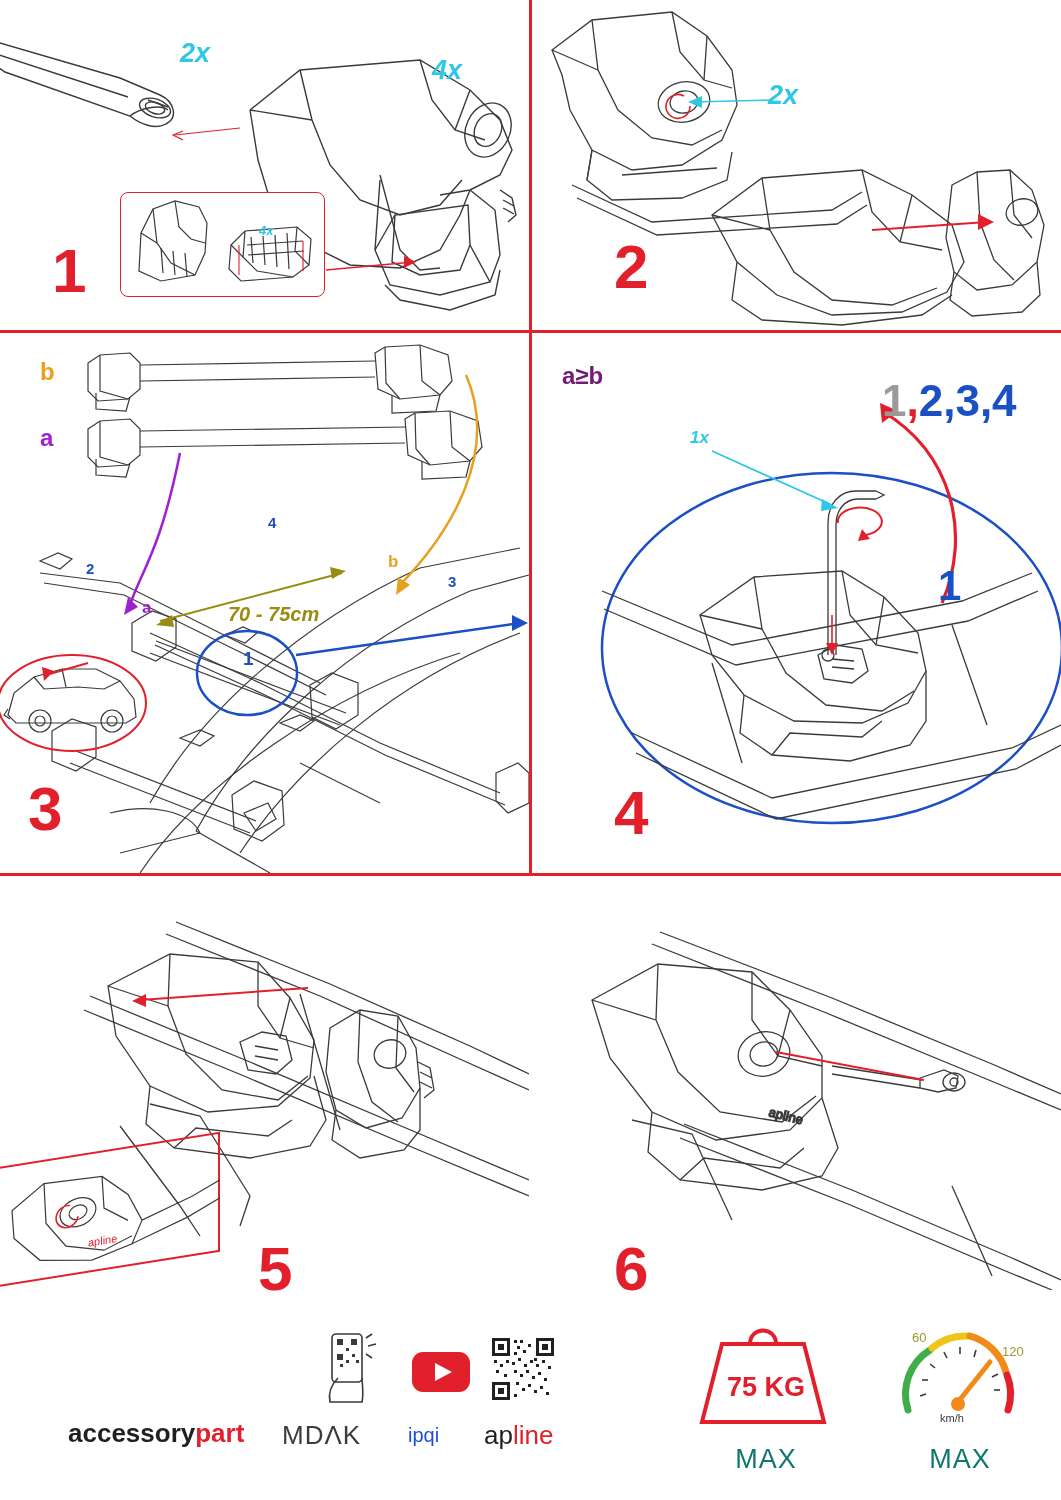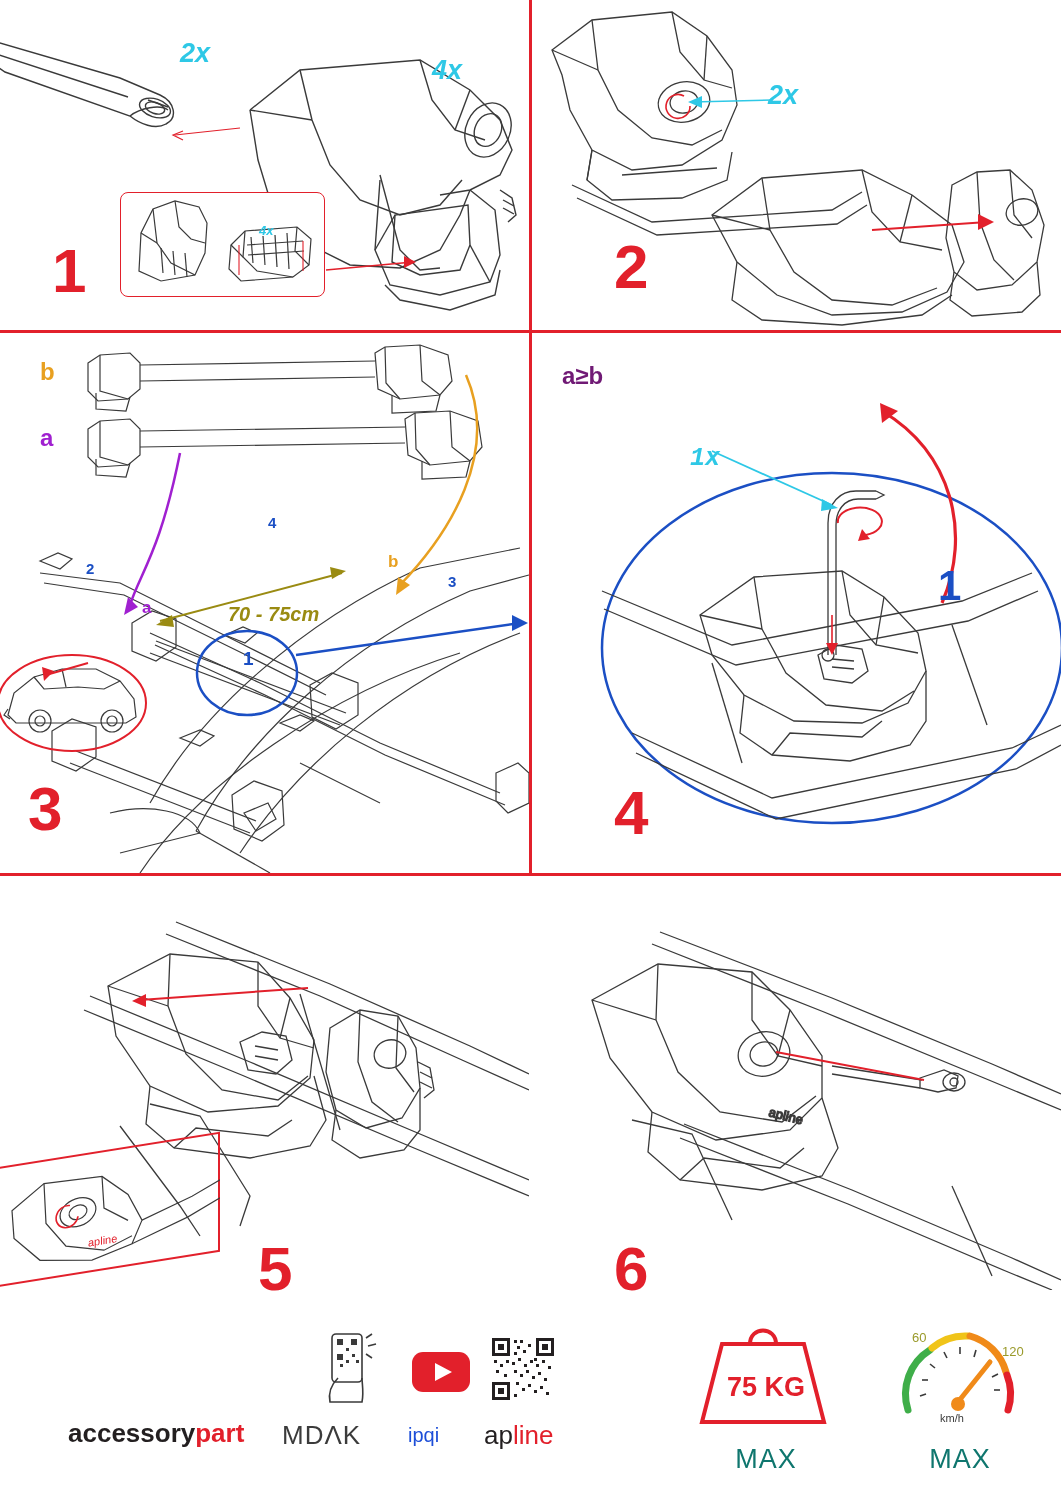--- a/index.html
+++ b/index.html
@@ -383,22 +383,25 @@
     <path d="M 330 196 L 338 206 L 326 208 Z" fill="#e2202b"></path>
 
     <path d="M 410 270 C 440 200 420 120 350 78" stroke="#e2202b" stroke-width="3.2" fill="none"></path>
     <path d="M 348 70 L 366 78 L 350 90 Z" fill="#e2202b"></path>
 
     <path d="M 300 282 L 300 318" stroke="#e2202b" stroke-width="1.6" fill="none"></path>
     <path d="M 294 310 L 300 322 L 306 310 Z" fill="#e2202b"></path>
   </svg>
 
   <div class="ab-label" style="left:562px; top:362px; color:#701a75;">a≥b</div>
-  <div class="cnt-label" style="left:690px; top:444px; font-size:25px;font-family:Liberation Mono, monospace;">1x</div>
+  <div class="cnt-label" style="left:690px; top:428px; font-size:17px;">1x</div>
   <div class="bignum-seq" style="left:938px; top:562px; color:#1b4fc4; font-size:42px;">1</div>
+  <div style="position:absolute; left:882px; top:376px;">
+    <span style="font-size:44px;font-weight:700;color:#9a9a9a;font-family:'Liberation Sans',sans-serif;">1</span><span style="font-size:44px;font-weight:700;color:#e2202b;font-family:'Liberation Sans',sans-serif;">,</span><span style="font-size:44px;font-weight:700;color:#1b4fc4;font-family:'Liberation Sans',sans-serif;">2,3,4</span>
+  </div>
   <div class="step-num" style="left:614px; top:782px;">4</div>
 
   <svg width="529" height="420" style="position:absolute; left:0; top:876px;">
     <g fill="none" stroke="#3a3a3a" stroke-width="1.3">
 
       <path d="M 176 46 L 330 108 L 470 170 L 529 198"></path>
       <path d="M 166 58 L 320 120 L 462 184 L 529 214"></path>
       <path d="M 90 120 L 250 186 L 420 258 L 529 304"></path>
       <path d="M 84 134 L 244 200 L 414 272 L 529 320"></path>
       <path d="M 300 118 L 340 254"></path>

